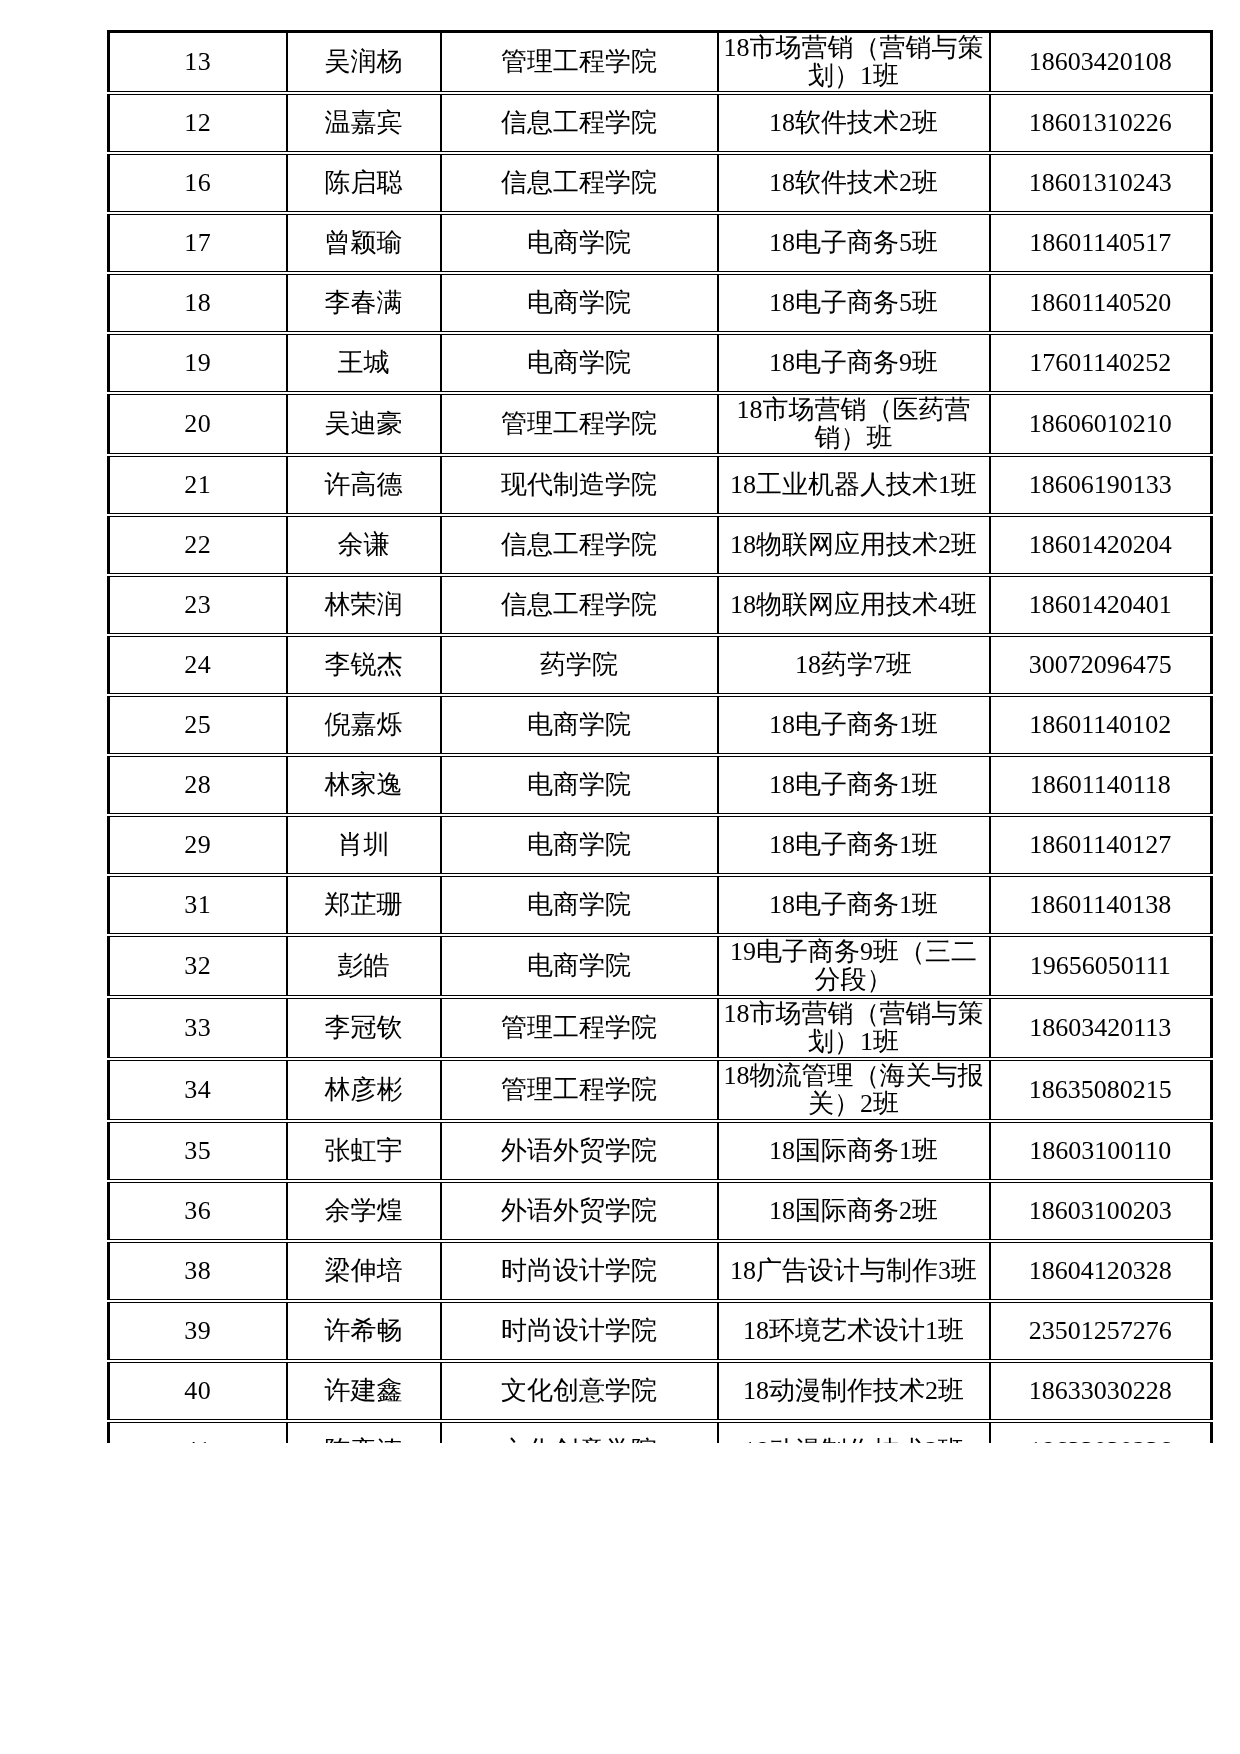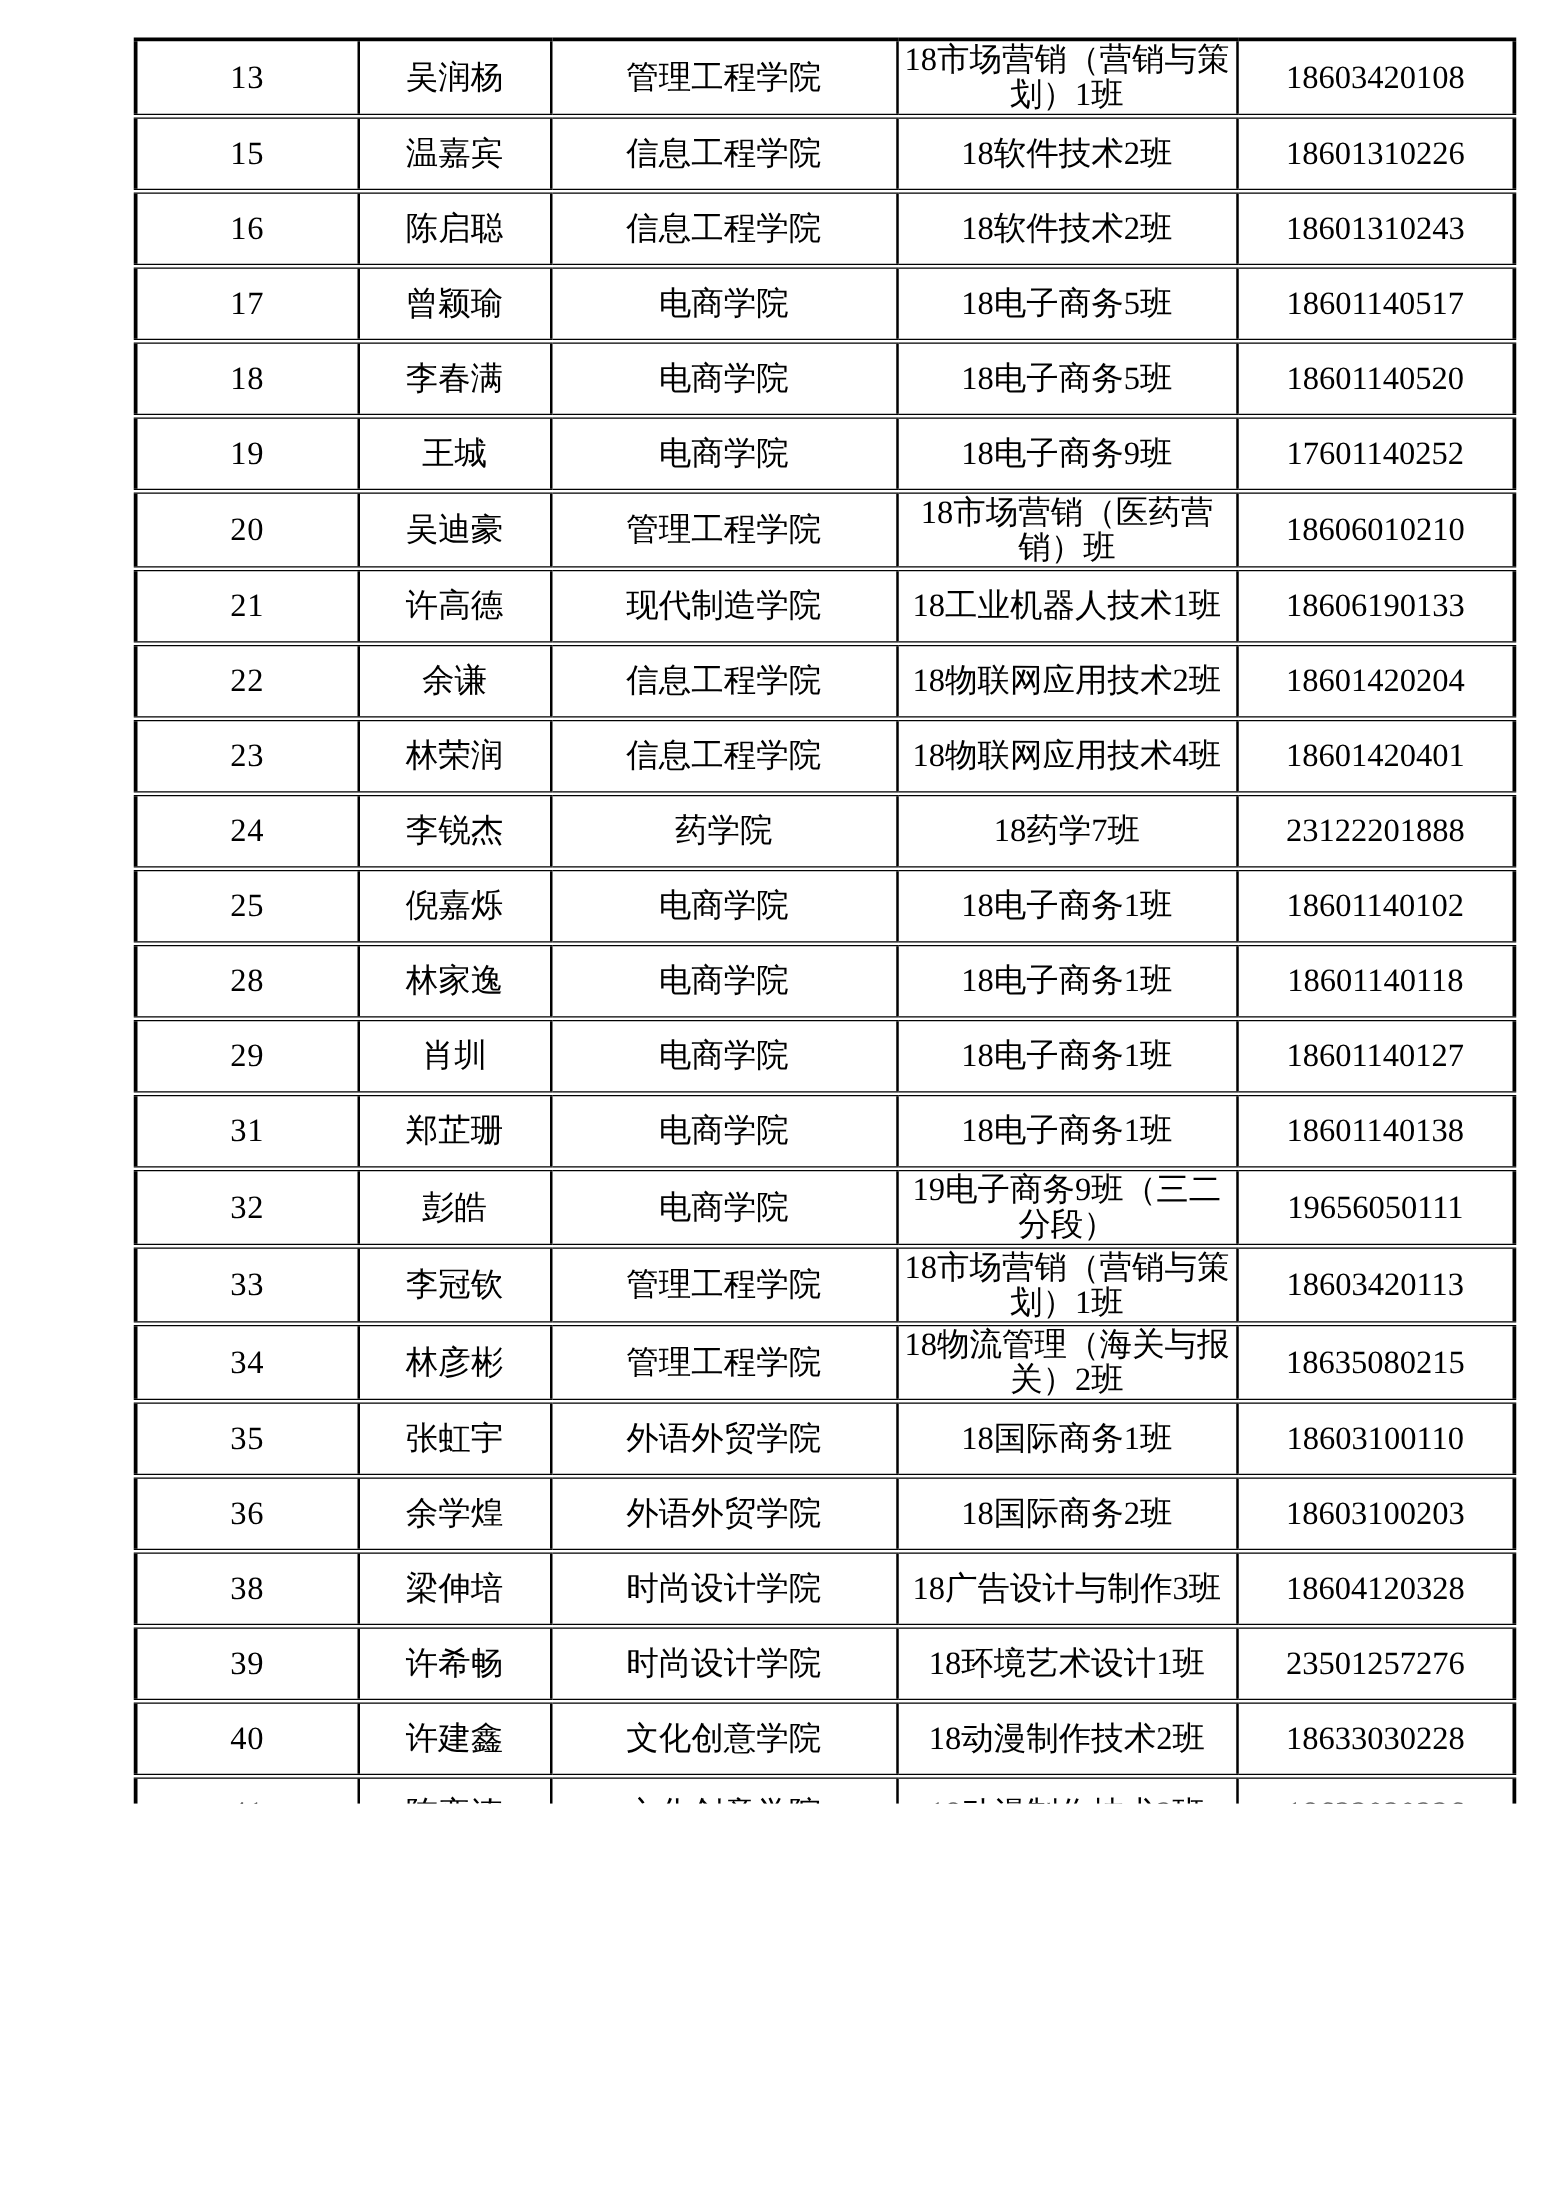--- a/index.html
+++ b/index.html
@@ -56,21 +56,21 @@
     </colgroup>
     <tbody id="roster-body">
         <tr>
           <td class="col-no">13</td>
           <td class="col-name">吴润杨</td>
           <td class="col-college">管理工程学院</td>
           <td class="col-class">18市场营销（营销与策划）1班</td>
           <td class="col-id">18603420108</td>
         </tr>
         <tr>
-          <td class="col-no">15</td>
+          <td class="col-no">12</td>
           <td class="col-name">温嘉宾</td>
           <td class="col-college">信息工程学院</td>
           <td class="col-class">18软件技术2班</td>
           <td class="col-id">18601310226</td>
         </tr>
         <tr>
           <td class="col-no">16</td>
           <td class="col-name">陈启聪</td>
           <td class="col-college">信息工程学院</td>
           <td class="col-class">18软件技术2班</td>
@@ -123,21 +123,21 @@
           <td class="col-name">林荣润</td>
           <td class="col-college">信息工程学院</td>
           <td class="col-class">18物联网应用技术4班</td>
           <td class="col-id">18601420401</td>
         </tr>
         <tr>
           <td class="col-no">24</td>
           <td class="col-name">李锐杰</td>
           <td class="col-college">药学院</td>
           <td class="col-class">18药学7班</td>
-          <td class="col-id">23122201888</td>
+          <td class="col-id">30072096475</td>
         </tr>
         <tr>
           <td class="col-no">25</td>
           <td class="col-name">倪嘉烁</td>
           <td class="col-college">电商学院</td>
           <td class="col-class">18电子商务1班</td>
           <td class="col-id">18601140102</td>
         </tr>
         <tr>
           <td class="col-no">28</td>

